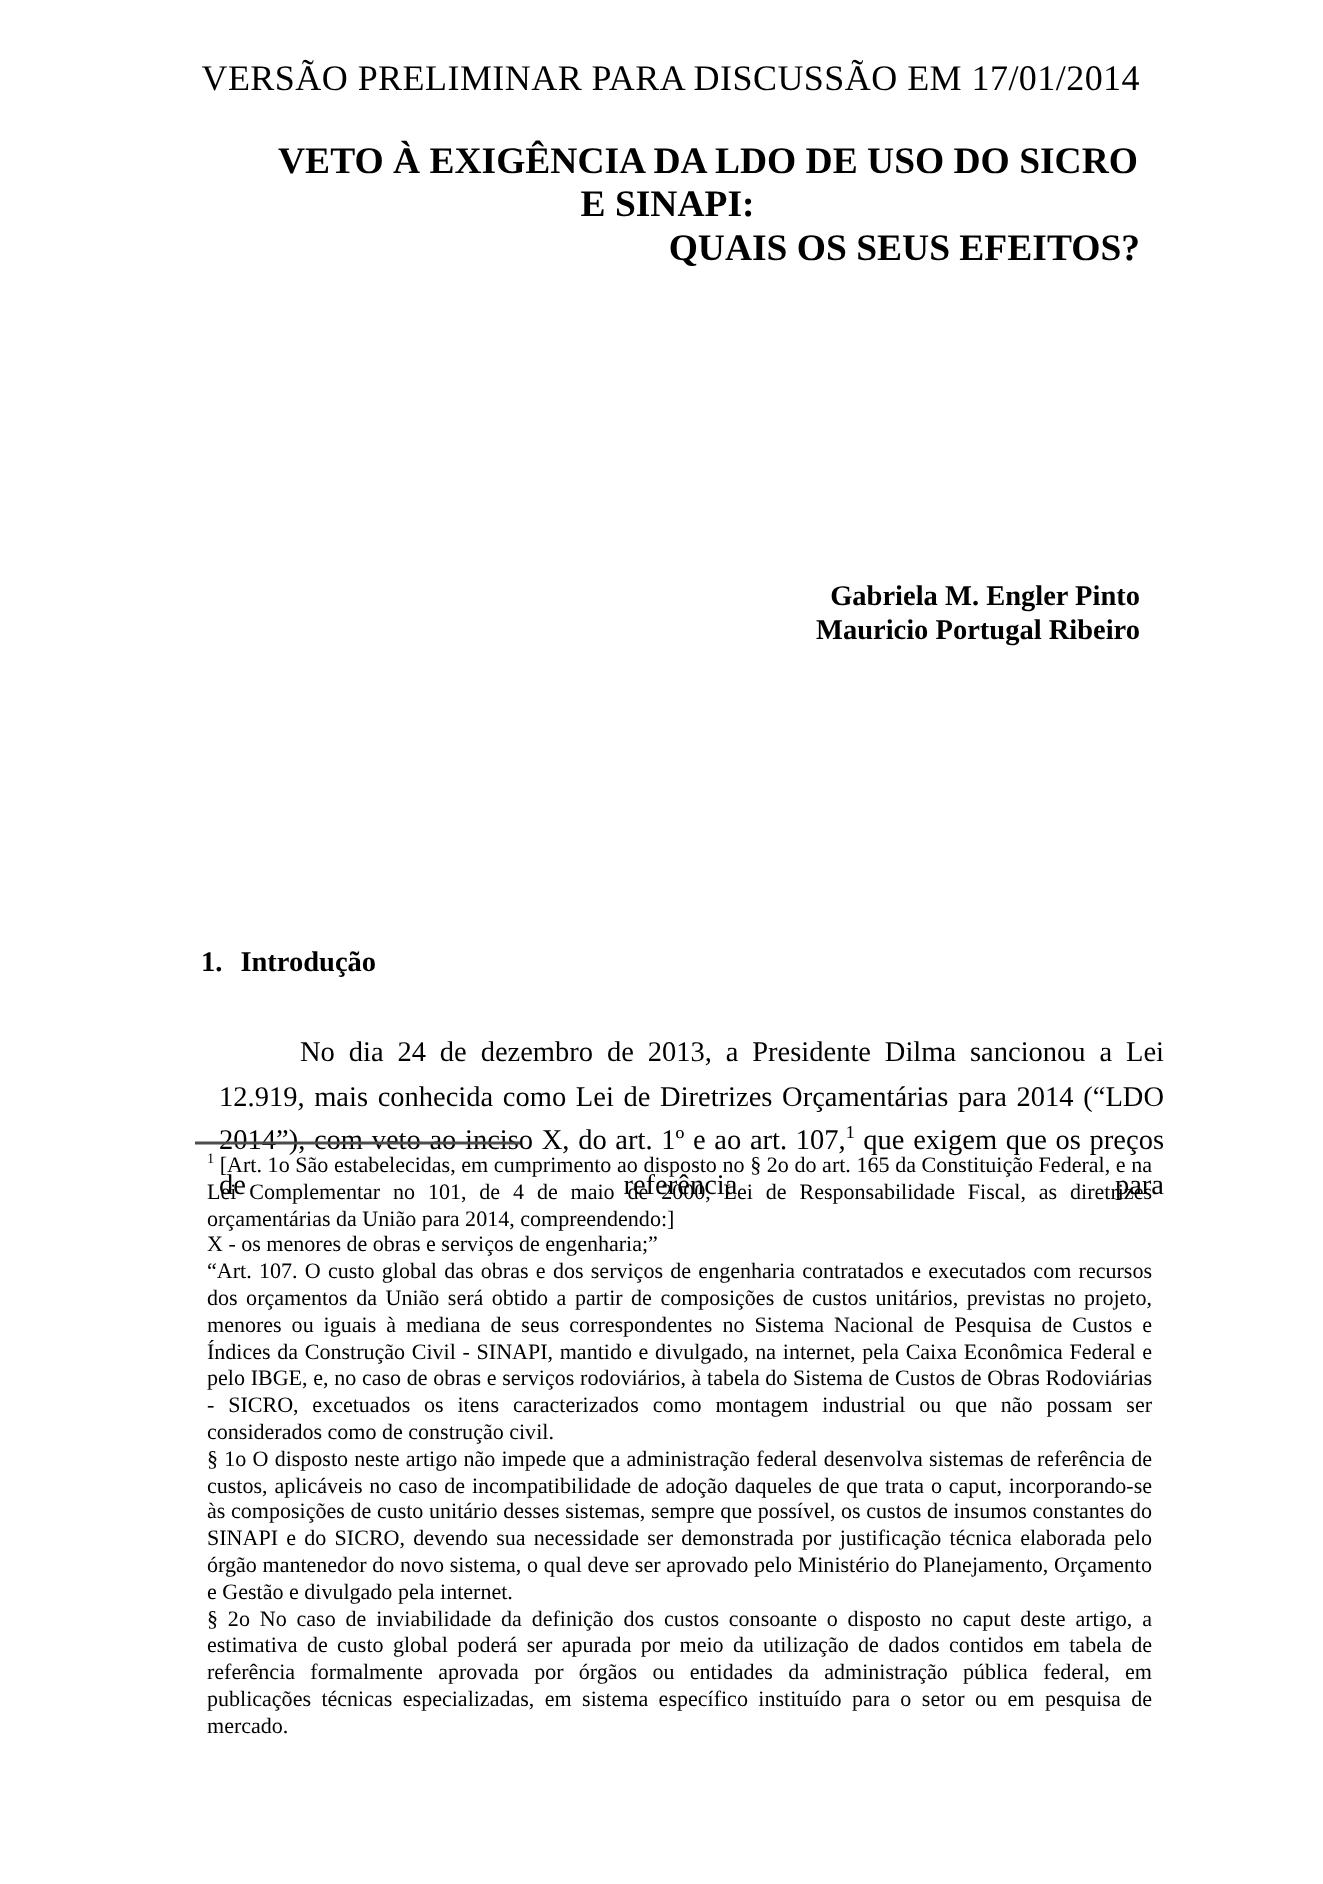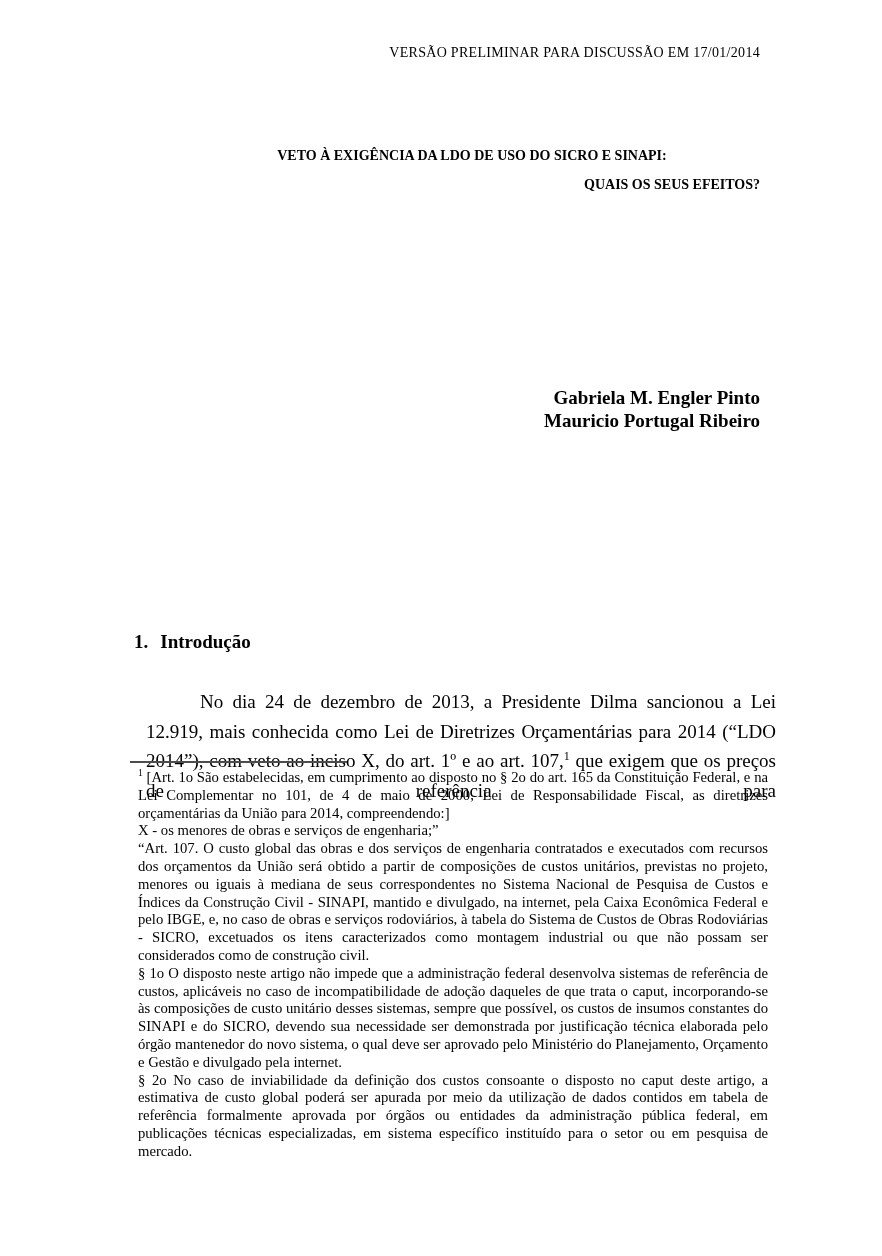--- a/index.html
+++ b/index.html
@@ -15,34 +15,33 @@
     color: #000000;
     font-family: "Liberation Serif", "DejaVu Serif", serif;
     overflow: hidden;
   }
   .running-header {
     position: absolute;
     top: 42px;
     left: 130px;
     width: 630px;
     text-align: right;
-    font-size: 14px;
+    font-size: 24px;
     line-height: 22px;
     letter-spacing: 0.3px;
     white-space: nowrap;
   }
   .doc-title {
     position: absolute;
     top: 93px;
     left: 130px;
     width: 630px;
     font-weight: bold;
-    font-size: 14px;
+    font-size: 25px;
     line-height: 29px;
-    margin-top: 48px;
   }
   .doc-title .line1 {
     text-align: center;
     text-indent: 54px; 
   }
   .doc-title .line2 {
     text-align: right;
   }
   .authors {
     position: absolute;

